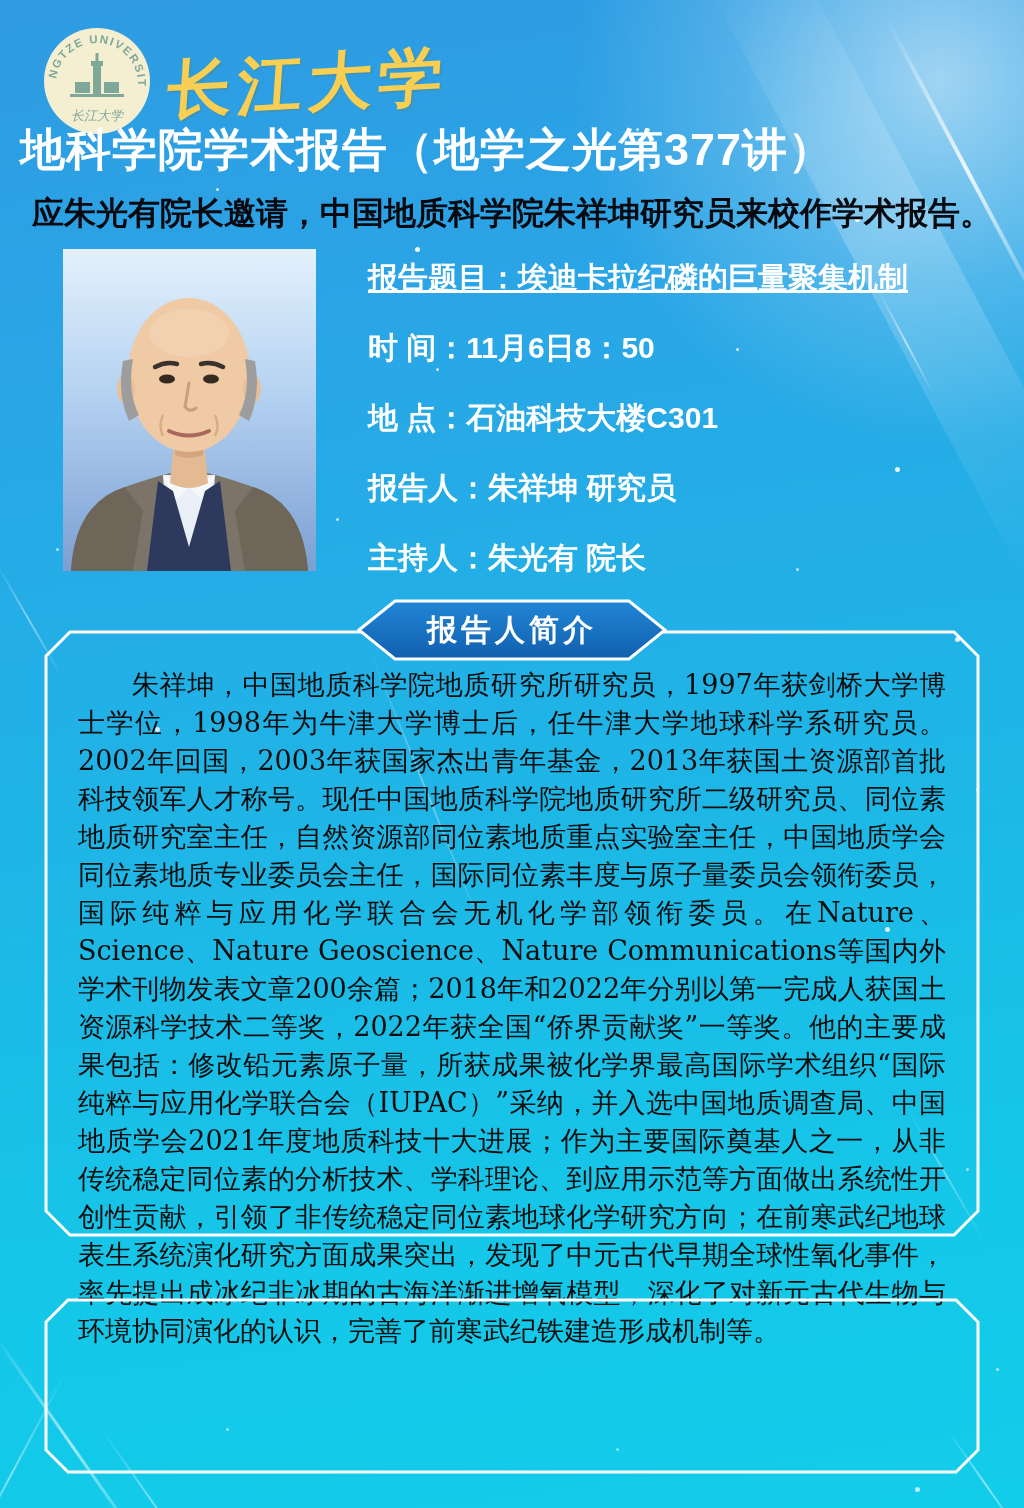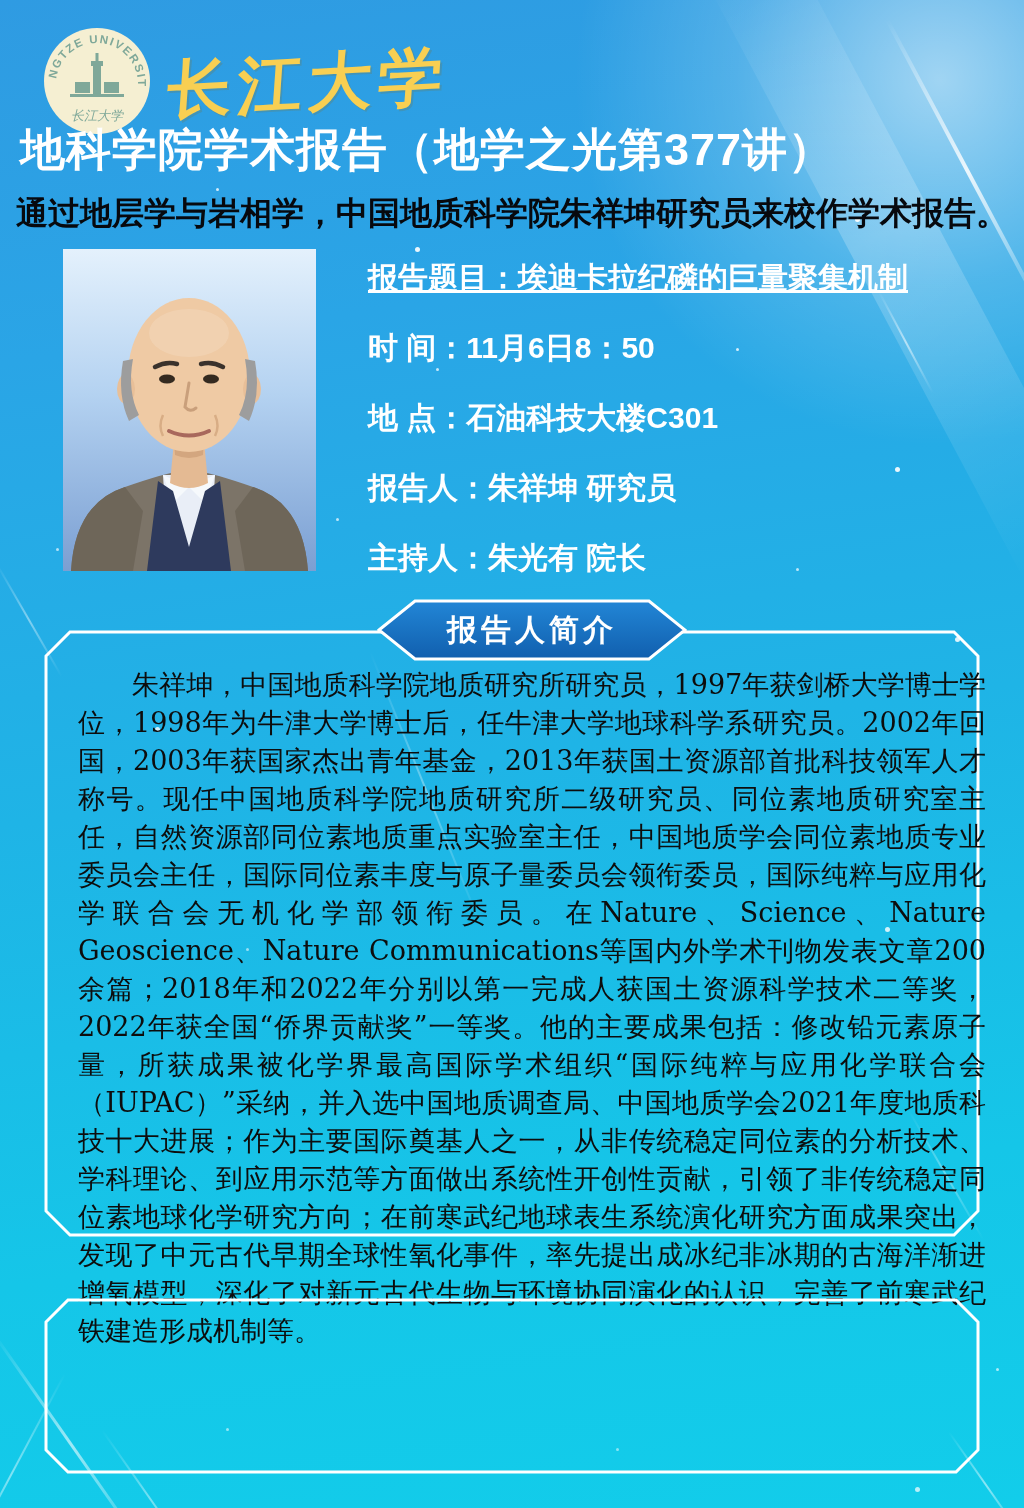--- a/index.html
+++ b/index.html
@@ -52,21 +52,21 @@
   }
   .subtitle{
     left:0;top:192px;width:1024px;text-align:center;color:#07090e;
     font-size:32px;font-weight:900;
   }
   
   .photo{left:63px;top:249px;width:253px;height:322px;}
   .info{left:368px;top:258px;width:640px;}
   .info-row{position:absolute;left:0;white-space:nowrap;color:#ffffff;font-size:30px;font-weight:800;}
   
-  .sectionbox{left:44px;padding-left:40px;}
+  .sectionbox{left:44px;}
   .box-outline{position:absolute;left:0;top:0;}
   .badge{position:absolute;left:50%;top:0;transform:translate(-50%,-50%);width:310px;height:64px;}
   .badge-label{
     position:absolute;left:0;top:0;width:100%;height:100%;
     display:flex;align-items:center;justify-content:center;
     color:#ffffff;font-size:30px;font-weight:800;letter-spacing:4px;
   }
   .bodytext{
     position:absolute;left:34px;right:34px;color:#0d0d0d;
     text-align:justify;text-indent:2em;
@@ -107,21 +107,21 @@
       <rect x="51" y="40" width="8" height="28"></rect>
       <rect x="33" y="56" width="15" height="11"></rect>
       <rect x="62" y="56" width="15" height="11"></rect>
       <rect x="28" y="68" width="54" height="3"></rect>
     </g>
     <text x="55" y="94" font-size="13" text-anchor="middle" fill="#7fa899" font-style="italic" font-family="DejaVu Serif, serif">长江大学</text>
   </svg>
   <div class="abs uniname">长江大学</div>
 
   <div class="abs title">地科学院学术报告（地学之光第377讲）</div>
-  <div class="abs subtitle">通过地层学与岩相学，中国地质科学院朱祥坤研究员来校作学术报告。</div>
+  <div class="abs subtitle">应朱光有院长邀请，中国地质科学院朱祥坤研究员来校作学术报告。</div>
 
   <svg class="abs photo" viewBox="0 0 253 322">
     <defs>
       <linearGradient id="pbg" x1="0" y1="0" x2="0" y2="1">
         <stop offset="0%" stop-color="#e4f1fc"></stop>
           <stop offset="45%" stop-color="#b4d2f1"></stop>
           <stop offset="100%" stop-color="#7b9fd2"></stop>
       </linearGradient>
     </defs>
     <rect width="253" height="322" fill="url(#pbg)"></rect>

